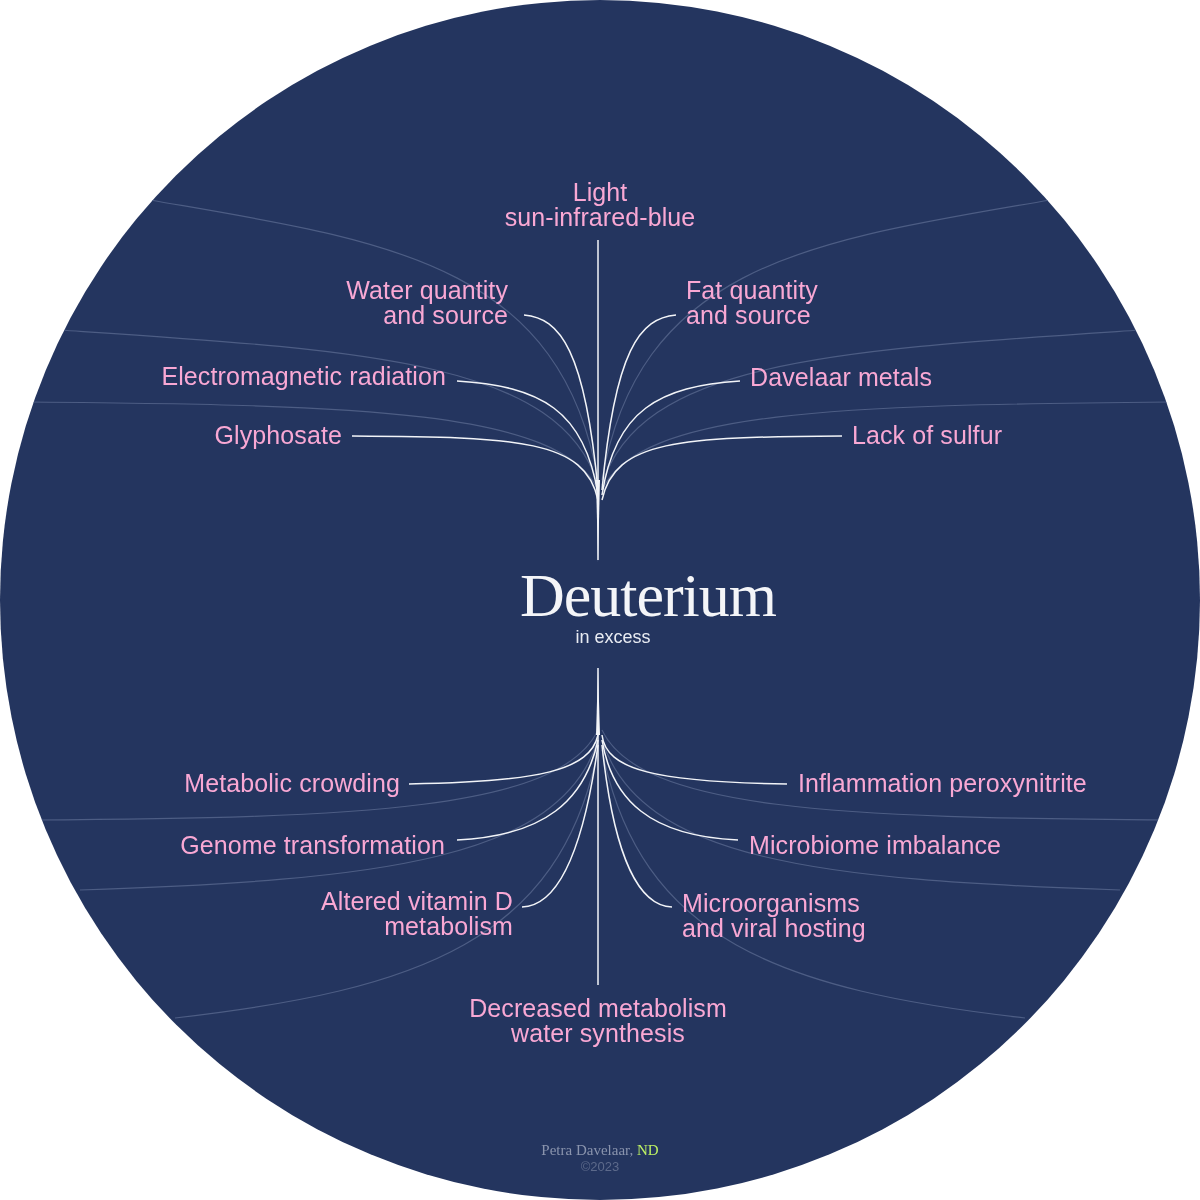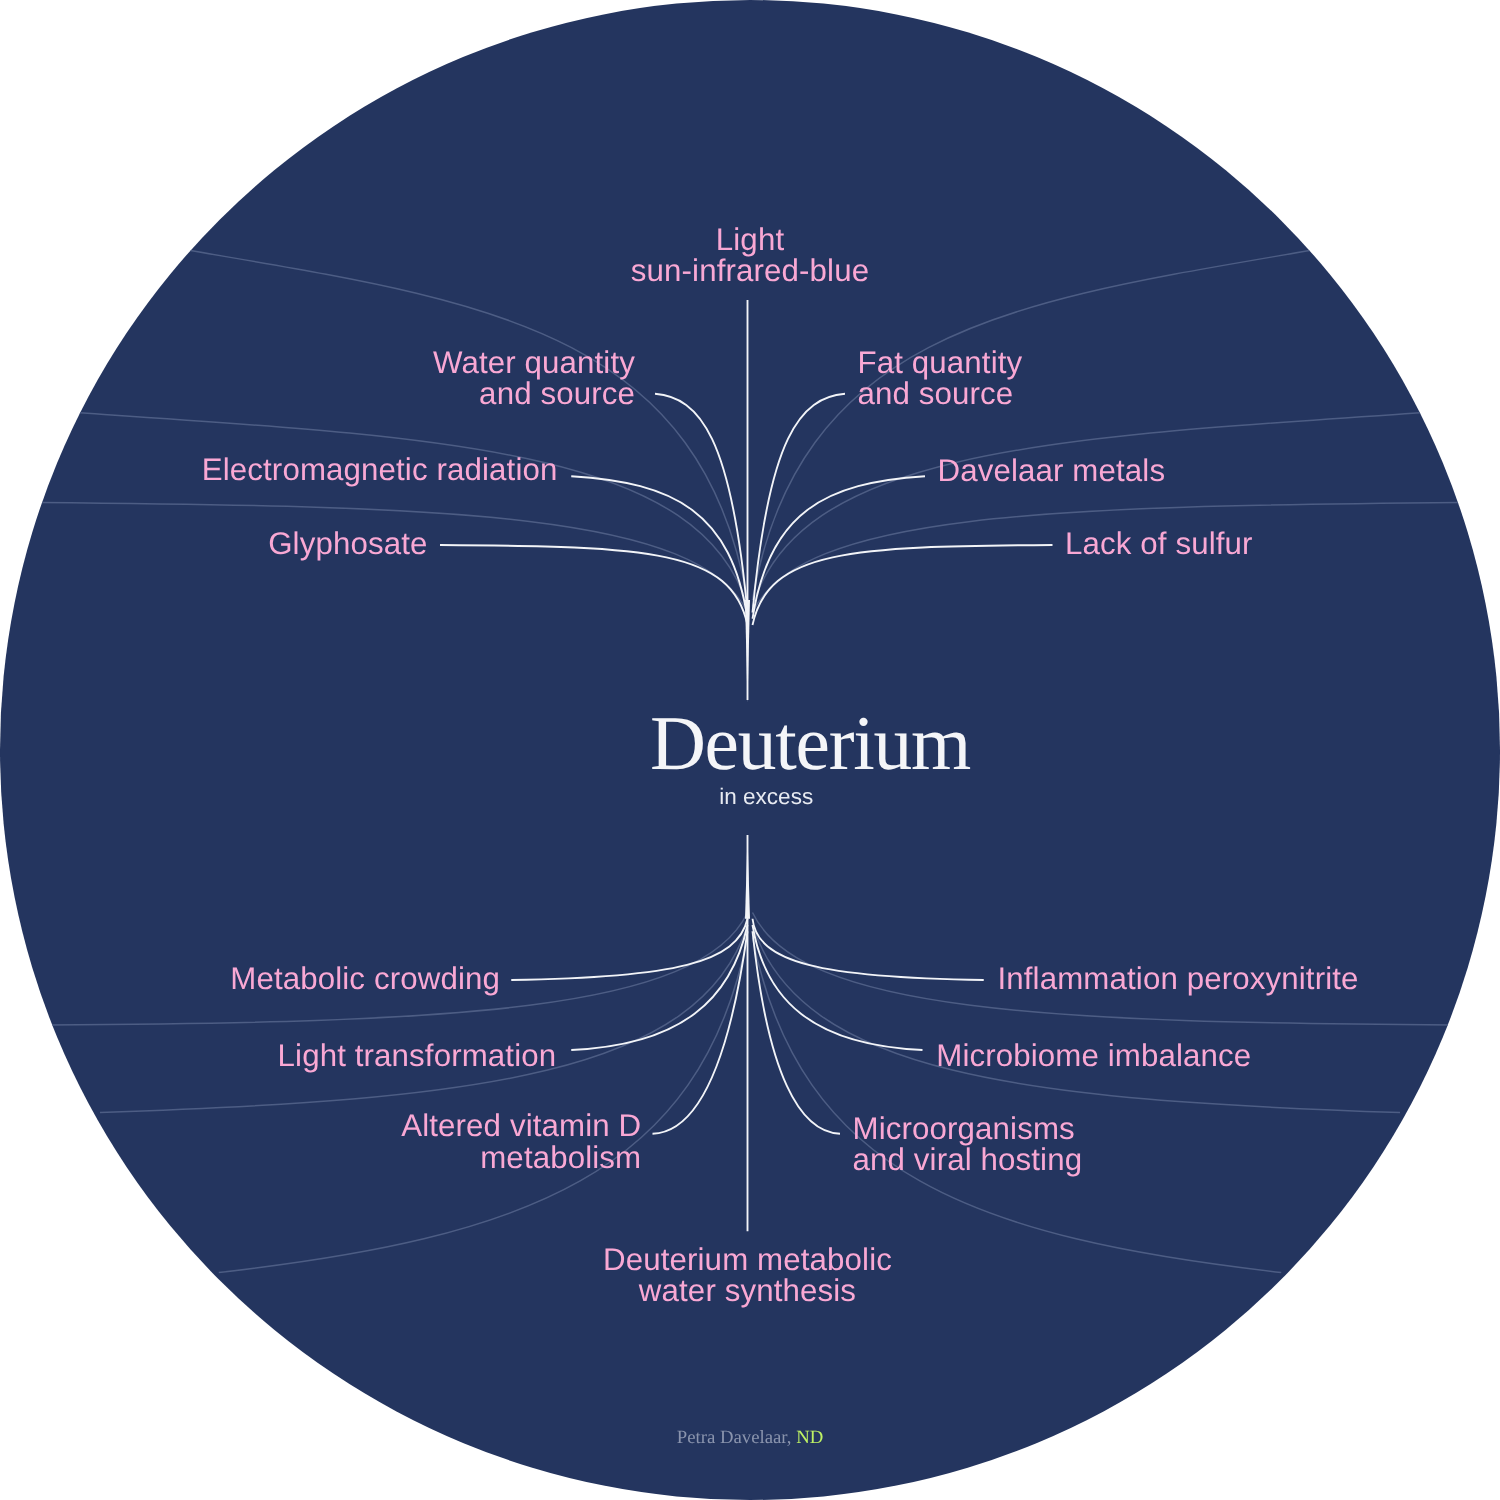--- a/index.html
+++ b/index.html
@@ -100,40 +100,41 @@
 
   <div class="lbl r" style="left:60px; width:340px; top:771px;">
     <div>Metabolic crowding</div>
   </div>
 
   <div class="lbl l" style="left:798px; top:771px;">
     <div>Inflammation peroxynitrite</div>
   </div>
 
   <div class="lbl r" style="left:60px; width:385px; top:833px;">
-    <div>Light transformation</div>
+    <div>Genome transformation</div>
   </div>
 
   <div class="lbl l" style="left:749px; top:833px;">
     <div>Microbiome imbalance</div>
   </div>
 
   <div class="lbl r" style="left:250px; width:263px; top:889px;">
     <div>Altered vitamin D</div>
     <div>metabolism</div>
   </div>
 
   <div class="lbl l" style="left:682px; top:891px;">
     <div>Microorganisms</div>
     <div>and viral hosting</div>
   </div>
 
   <div class="lbl c" style="left:400px; width:396px; top:996px;">
-    <div>Deuterium metabolic</div>
+    <div>Decreased metabolism</div>
     <div>water synthesis</div>
   </div>
 
   <div class="credit">
     <span>Petra Davelaar,</span>
     <span class="nd">ND</span>
   </div>
+  <div class="copy">©2023</div>
 
 </div>
 
 </body></html>

